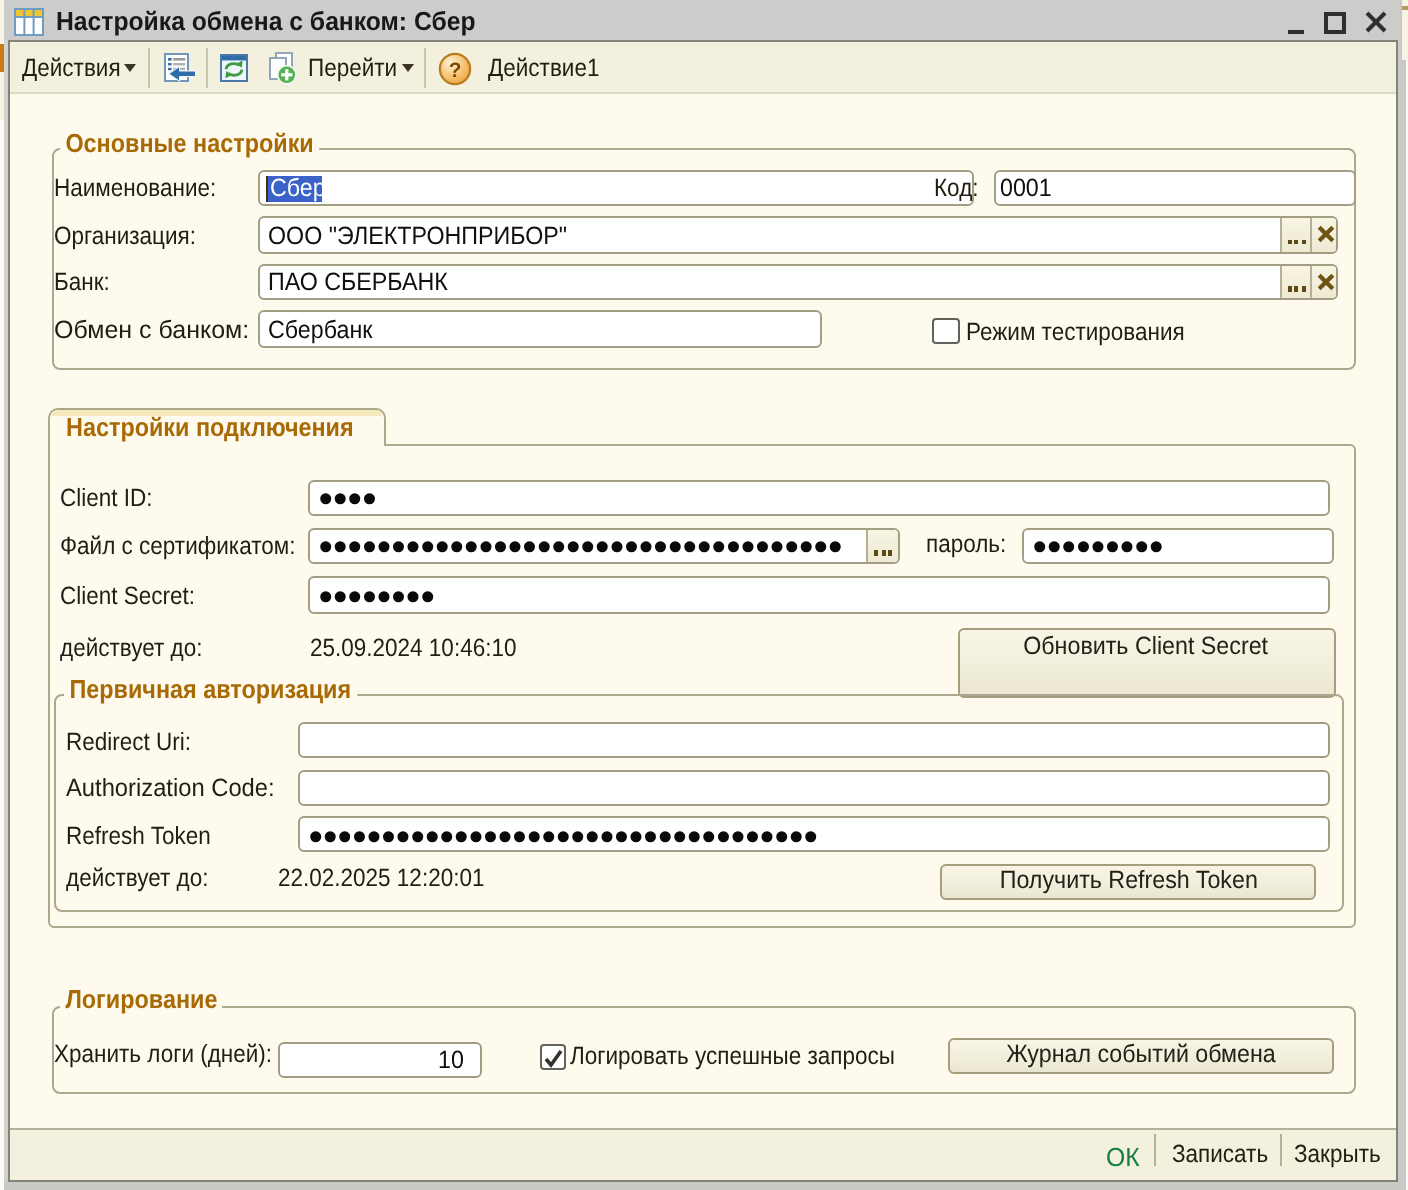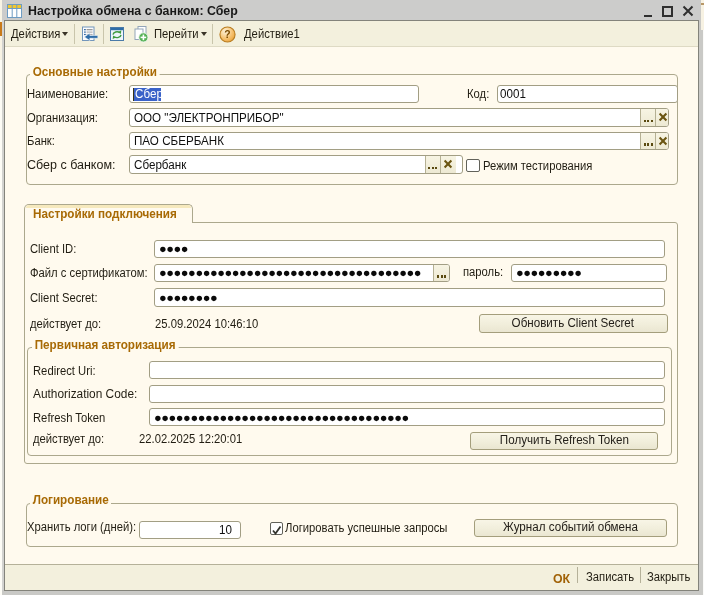--- a/index.html
+++ b/index.html
@@ -94,21 +94,21 @@
   </radialGradient>
     </defs>
   <circle cx="9" cy="9" r="8" fill="url(#hg)" stroke="#b97d20" stroke-width="1.2"></circle>
   <text x="9" y="13" font-size="11" font-weight="bold" fill="#7a4a00" text-anchor="middle" font-family="Liberation Sans">?</text>
 </svg>
 <div class="lbl" style="left:244px;top:28px">Действие1</div>
 
 <div class="grp" style="left:26px;top:74px;width:652px;height:110.5px"></div>
 <div class="leg" style="left:29.5px;top:65px">Основные настройки</div>
 <div class="lbl" style="left:27px;top:88px">Наименование:</div>
-<div class="inp" style="left:129px;top:84.5px;width:290px;height:18.5px">
+<div class="inp" style="left:129px;top:84.5px;width:358px;height:18.5px">
   <div class="abs" style="left:2.5px;top:2px;width:1.5px;height:13.5px;background:#3b3414"></div>
   <div class="abs" style="left:4px;top:2px;background:#3a62c8;height:13.5px;width:27px"></div>
   <div class="itx" style="left:5px;top:2.5px;color:#fff">Сбер</div>
 </div>
 <div class="lbl" style="left:466.5px;top:88px">Код:</div>
 <div class="inp" style="left:497px;top:84.5px;width:181px;height:18.5px">
     <div class="itx" style="left:2px;top:2.5px">0001</div>
   </div>
 
 <div class="lbl" style="left:27px;top:111.5px">Организация:</div>
@@ -132,22 +132,22 @@
       <div class="d3" style="left:2.8px"></div>
       <div class="d3" style="left:6.3px"></div>
       <div class="d3" style="left:9.8px"></div>
     </div>
   <div class="mbtn" style="left:525px;top:0">
     <svg width="14" height="16" viewBox="0 0 14 16">
         <path d="M3.6,4.6 L10.4,11.4 M10.4,4.6 L3.6,11.4" stroke="#6b5512" stroke-width="2.1"></path>
       </svg>
   </div>
 </div>
-<div class="lbl" style="left:27px;top:158.5px;transform:scaleX(1)">Сбер с банком:</div>
-<div class="inp" style="left:129px;top:155px;width:334px;height:18.5px">
+<div class="lbl" style="left:27px;top:158.5px;transform:scaleX(1)">Обмен с банком:</div>
+<div class="inp" style="left:129px;top:155px;width:282px;height:18.5px">
   <div class="itx" style="left:3.5px;top:2.5px">Сбербанк</div>
   <div class="mbtn" style="left:294.5px;top:0">
       <div class="d3" style="left:2.8px"></div>
       <div class="d3" style="left:6.3px"></div>
       <div class="d3" style="left:9.8px"></div>
     </div>
   <div class="mbtn" style="left:310px;top:0">
     <svg width="14" height="16" viewBox="0 0 14 16">
         <path d="M3.6,4.6 L10.4,11.4 M10.4,4.6 L3.6,11.4" stroke="#6b5512" stroke-width="2.1"></path>
       </svg>
@@ -178,21 +178,21 @@
 <div class="lbl" style="left:463px;top:266px">пароль:</div>
 <div class="inp" style="left:511px;top:263.5px;width:155.5px;height:18.5px">
     <div class="abs dots" style="left:4px;top:0.5px">●●●●●●●●●</div>
   </div>
 <div class="lbl" style="left:30px;top:291.5px">Client Secret:</div>
 <div class="inp" style="left:154px;top:288px;width:510.5px;height:18.5px">
     <div class="abs dots" style="left:4px;top:0.5px">●●●●●●●●</div>
   </div>
 <div class="lbl" style="left:30px;top:317.5px">действует до:</div>
 <div class="lbl" style="left:155px;top:317.5px">25.09.2024 10:46:10</div>
-<div class="btn" style="left:478.5px;top:314px;width:189.5px;height:19px;line-height:16.5px"><span>Обновить Client Secret</span></div>
+<div class="btn" style="left:478.5px;top:314px;width:189.5px;height:35px;line-height:16.5px"><span>Обновить Client Secret</span></div>
 
 <div class="grp" style="left:26.5px;top:347px;width:645.5px;height:109px"></div>
 <div class="leg" style="left:31.5px;top:337.5px">Первичная авторизация</div>
 <div class="lbl" style="left:33px;top:364.5px">Redirect Uri:</div>
 <div class="inp" style="left:149px;top:361px;width:515.5px;height:18px"></div>
 <div class="lbl" style="left:33px;top:388px;transform:scaleX(0.95)">Authorization Code:</div>
 <div class="inp" style="left:149px;top:384.5px;width:515.5px;height:18px"></div>
 <div class="lbl" style="left:33px;top:411.5px">Refresh Token</div>
 <div class="inp" style="left:149px;top:408px;width:515.5px;height:18px">
     <div class="abs dots" style="left:4px;top:0.5px">●●●●●●●●●●●●●●●●●●●●●●●●●●●●●●●●●●●</div>
@@ -209,17 +209,17 @@
   </div>
 <div class="abs" style="left:269.5px;top:521.5px;width:13.5px;height:13.5px;background:#fff;border:1px solid #62625a;border-radius:2px;box-sizing:border-box">
   <svg width="12" height="12" viewBox="0 0 12 12">
       <path d="M2,5.5 L4.5,8.5 L9.5,1.5" fill="none" stroke="#33332c" stroke-width="1.8"></path>
     </svg>
 </div>
 <div class="lbl" style="left:285px;top:521.5px">Логировать успешные запросы</div>
 <div class="btn" style="left:474px;top:518.5px;width:193px;height:18.5px;line-height:15.5px"><span>Журнал событий обмена</span></div>
 
 <div class="abs" style="left:5px;top:563.5px;width:692.5px;height:26px;background:#f3f0dd;border-top:1px solid #b5b199;box-sizing:border-box"></div>
-<div class="abs" style="left:553px;top:570.5px;font-size:13px;font-weight:bold;color:#a16207;line-height:15px;transform:scaleX(0.95);transform-origin:0 0">ОК</div>
+<div class="abs" style="left:553px;top:570.5px;font-size:13px;font-weight:normal;color:#15803d;line-height:15px;transform:scaleX(0.95);transform-origin:0 0">ОК</div>
 <div class="sep" style="left:576.5px;top:567px;height:16px;background:#b5b199"></div>
 <div class="lbl" style="left:585.5px;top:571px">Записать</div>
 <div class="sep" style="left:639.5px;top:567px;height:16px;background:#b5b199"></div>
 <div class="lbl" style="left:647px;top:571px">Закрыть</div>
 
 </body></html>

